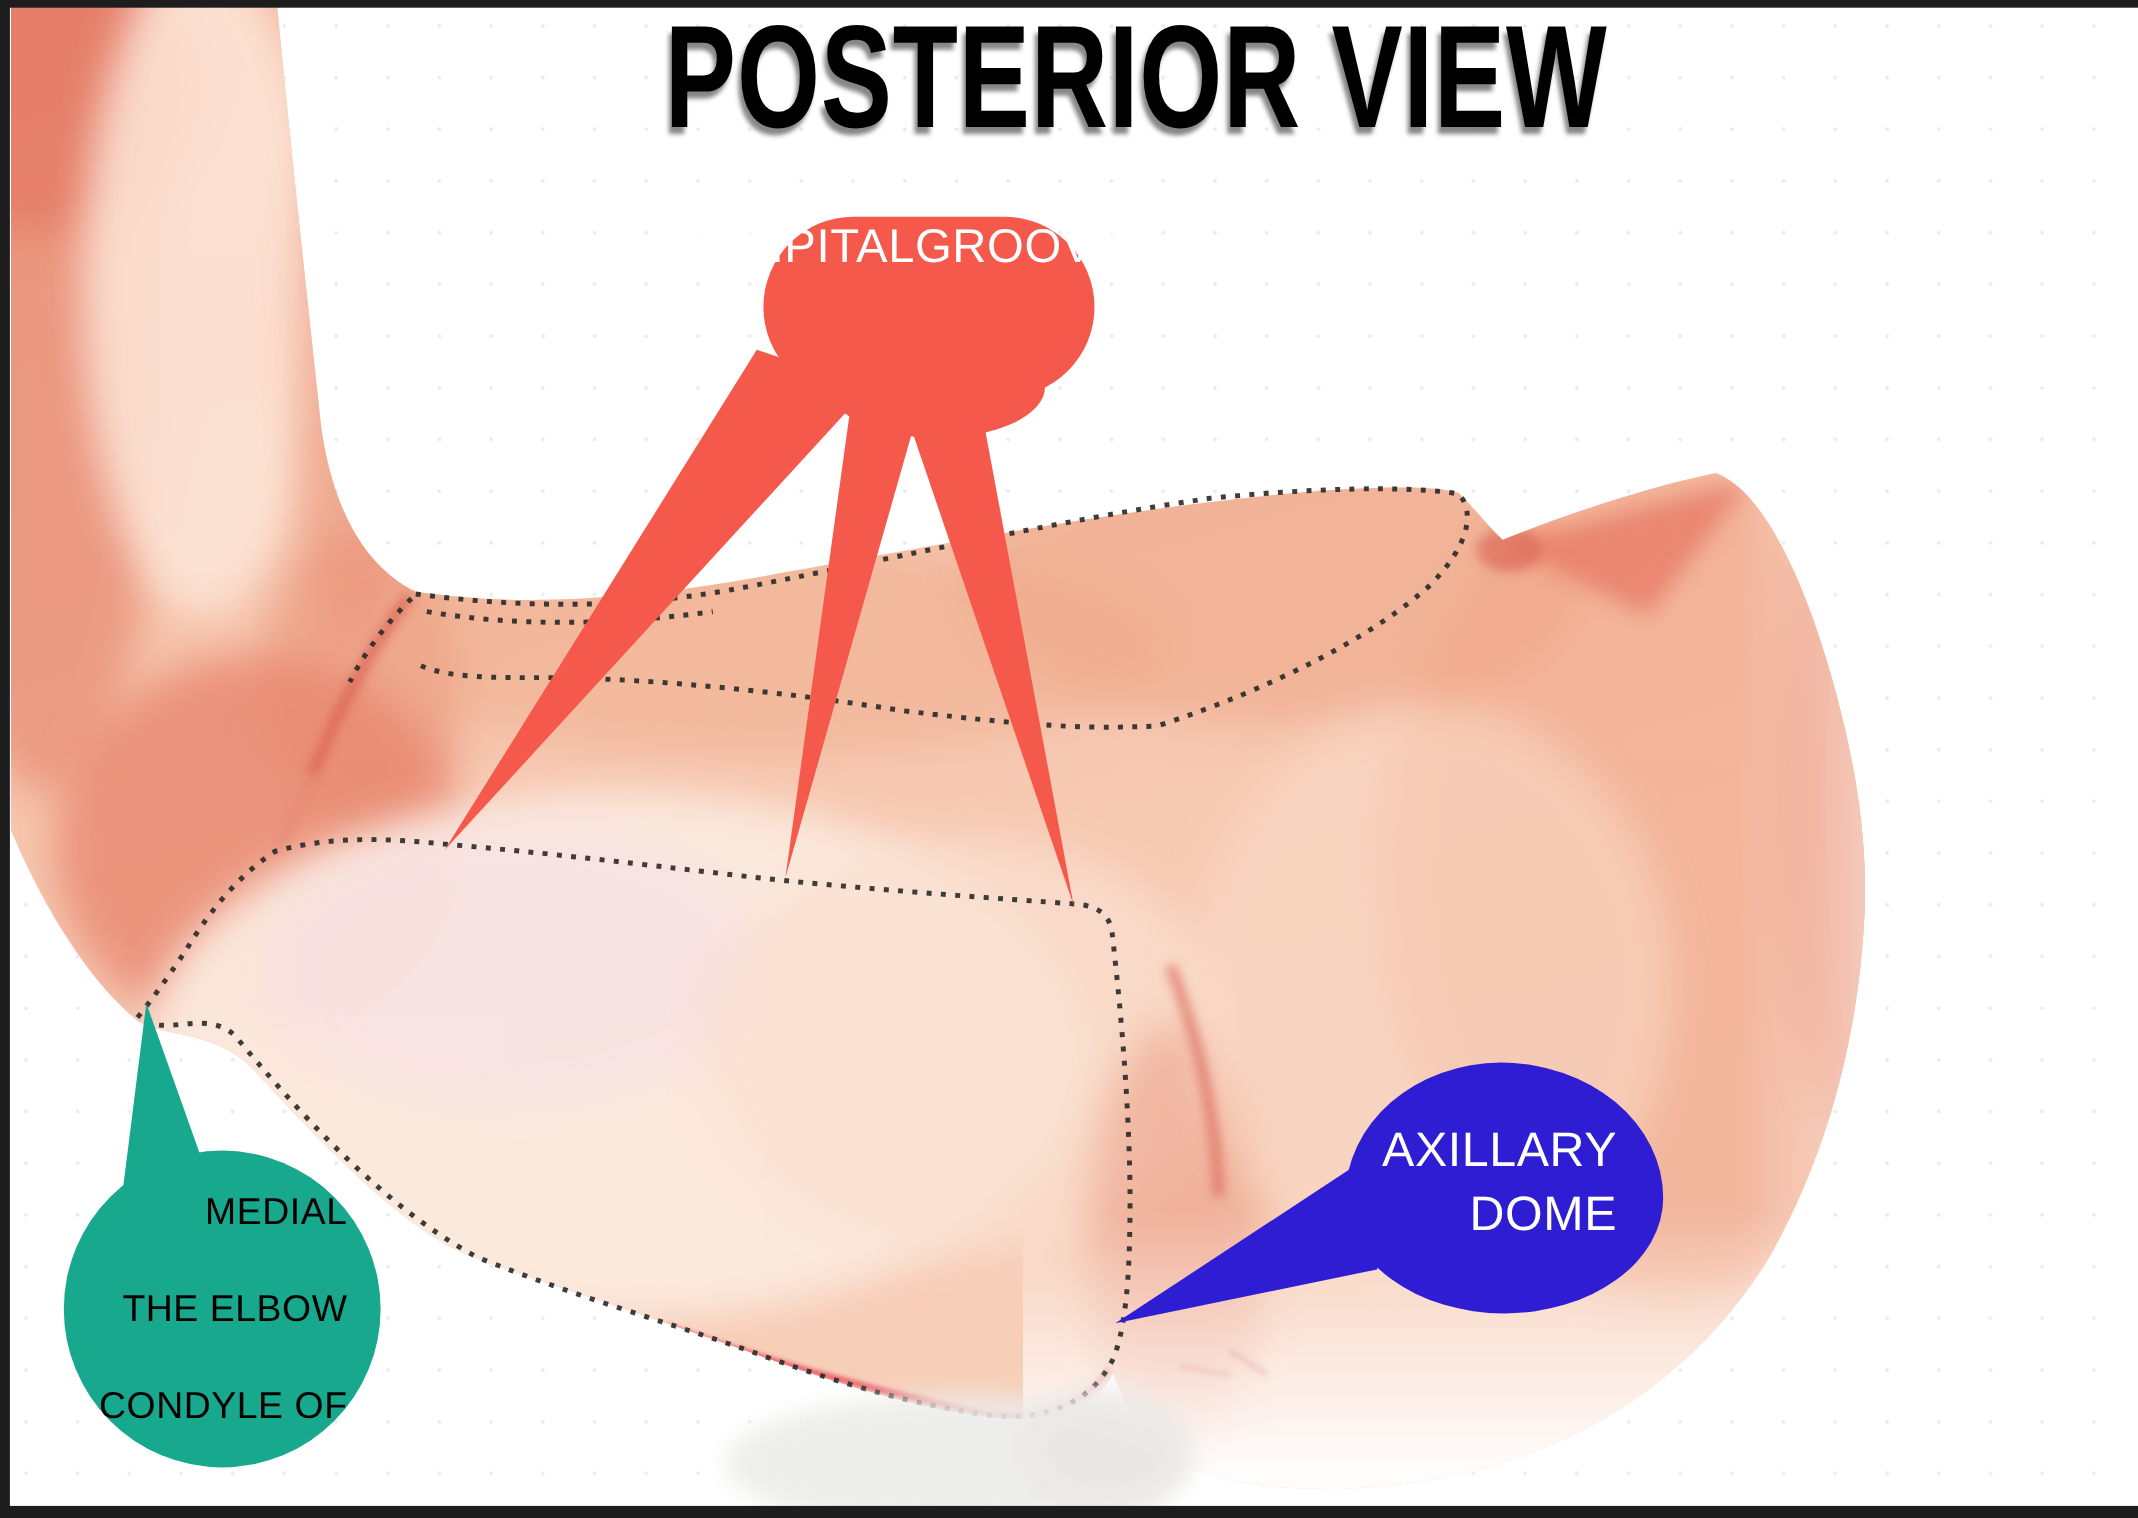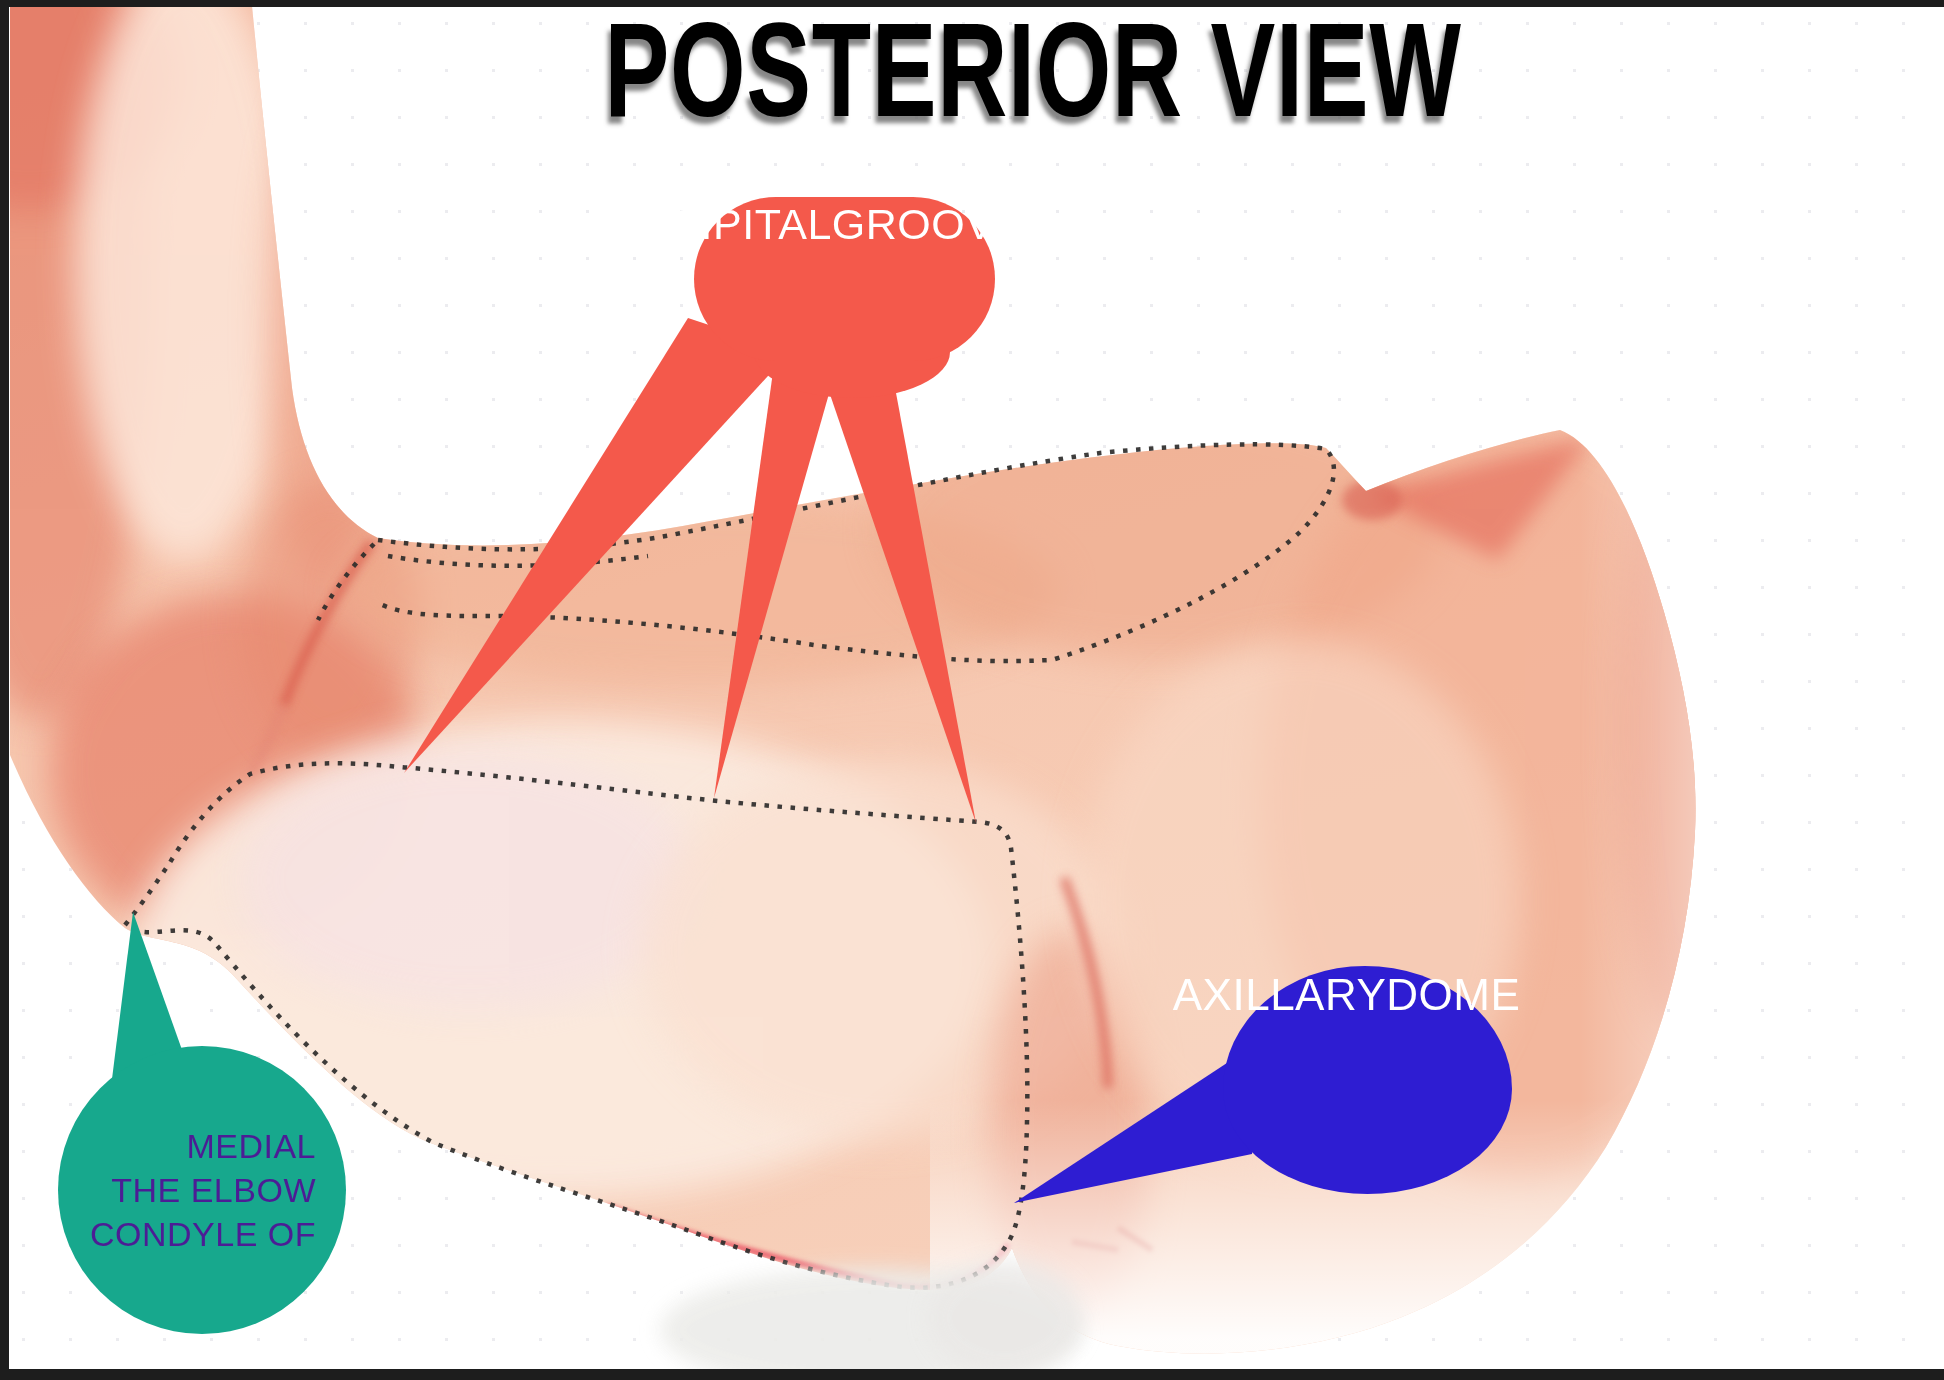--- a/index.html
+++ b/index.html
@@ -40,21 +40,21 @@
   }
   .callout.medial{
     left:58px;top:1046px;width:288px;height:288px;border-radius:50%;
     display:flex;flex-direction:column;justify-content:center;
     text-align:right;padding-right:30px;box-sizing:border-box;
     font-size:34px;line-height:1.30;letter-spacing:0.5px;
   }
   .callout.axillary{
     left:1223px;top:966px;width:289px;height:228px;
     border-radius:49% 51% 50% 50% / 54% 54% 46% 46%;
-    display:flex;flex-direction:row;justify-content:center;
+    display:flex;flex-direction:column;justify-content:center;
     text-align:right;padding-right:42px;padding-bottom:10px;box-sizing:border-box;
     font-size:44px;line-height:1.32;letter-spacing:0.5px;
   }
 </style>
 </head>
 <body>
 
 <div class="stage">
 
   <svg class="art" width="1944" height="1380" viewBox="0 0 1944 1380" role="img" aria-label="Flesh-toned posterior illustration of a flexed arm, elbow and shoulder with black dotted outlines marking the deltoid and triceps regions">
@@ -172,21 +172,21 @@
 
   <div class="page-title">
     <span>POSTERIOR VIEW</span>
   </div>
 
   <div class="callout bicipital" style="background-color: rgb(244, 89, 75); color: rgb(255, 255, 255);">
     <span class="ln">BICIPITAL</span>
     <span class="ln">GROOVE</span>
   </div>
 
-  <div class="callout medial" style="background-color: rgb(23, 168, 141); color: #4c1d95;">
+  <div class="callout medial" style="background-color: rgb(23, 168, 141); color: #000000; gap: 44px;">
     <span class="ln">MEDIAL</span>
     <span class="ln">THE ELBOW</span>
     <span class="ln">CONDYLE OF</span>
   </div>
 
   <div class="callout axillary" style="background-color: rgb(46, 29, 210); color: rgb(255, 255, 255);">
     <span class="ln">AXILLARY</span>
     <span class="ln">DOME</span>
   </div>
 

